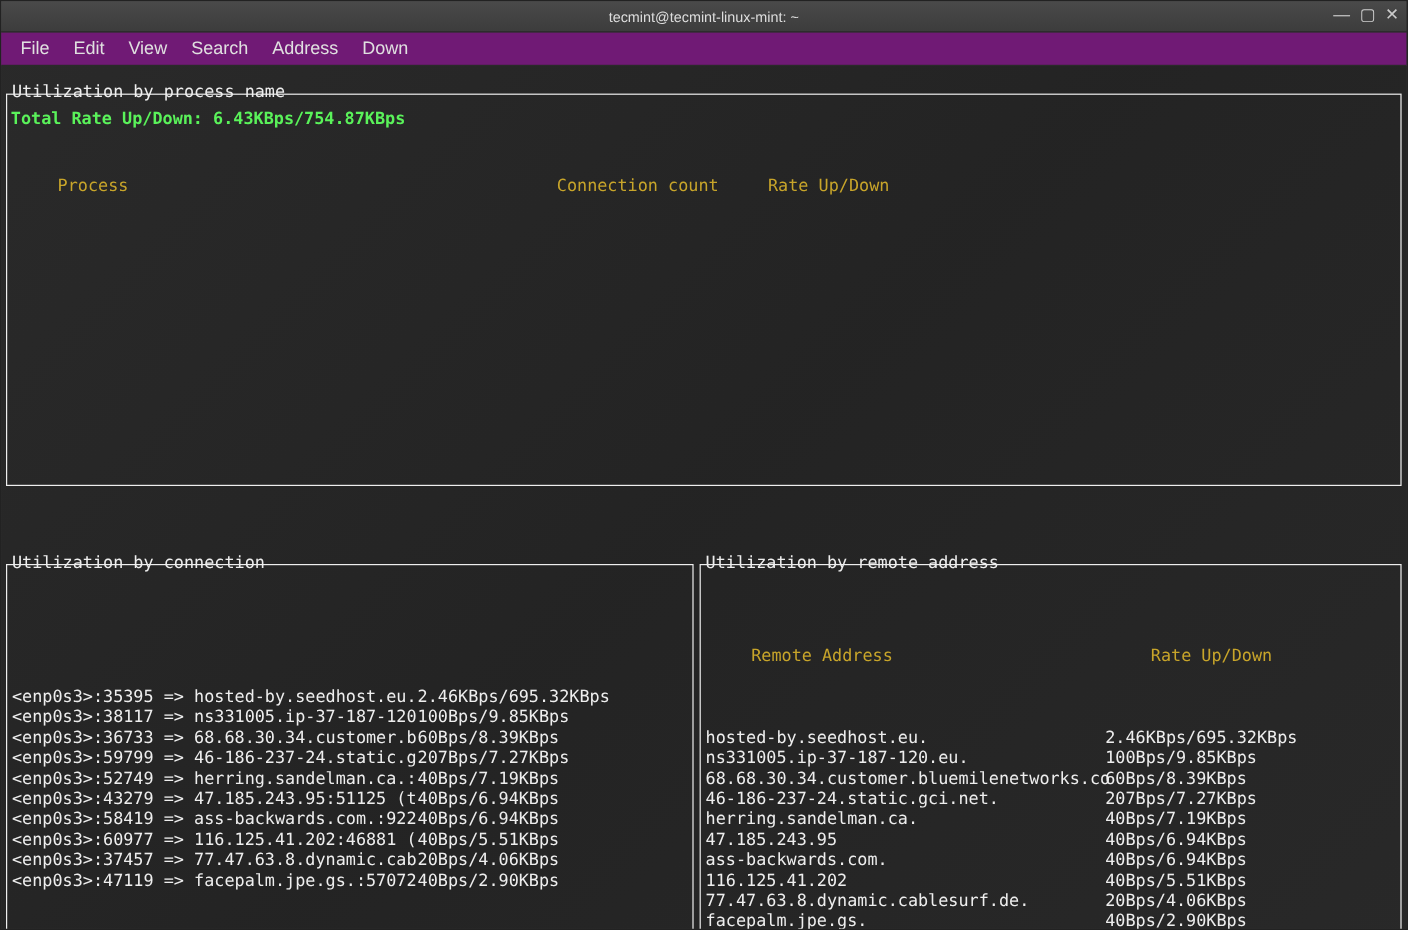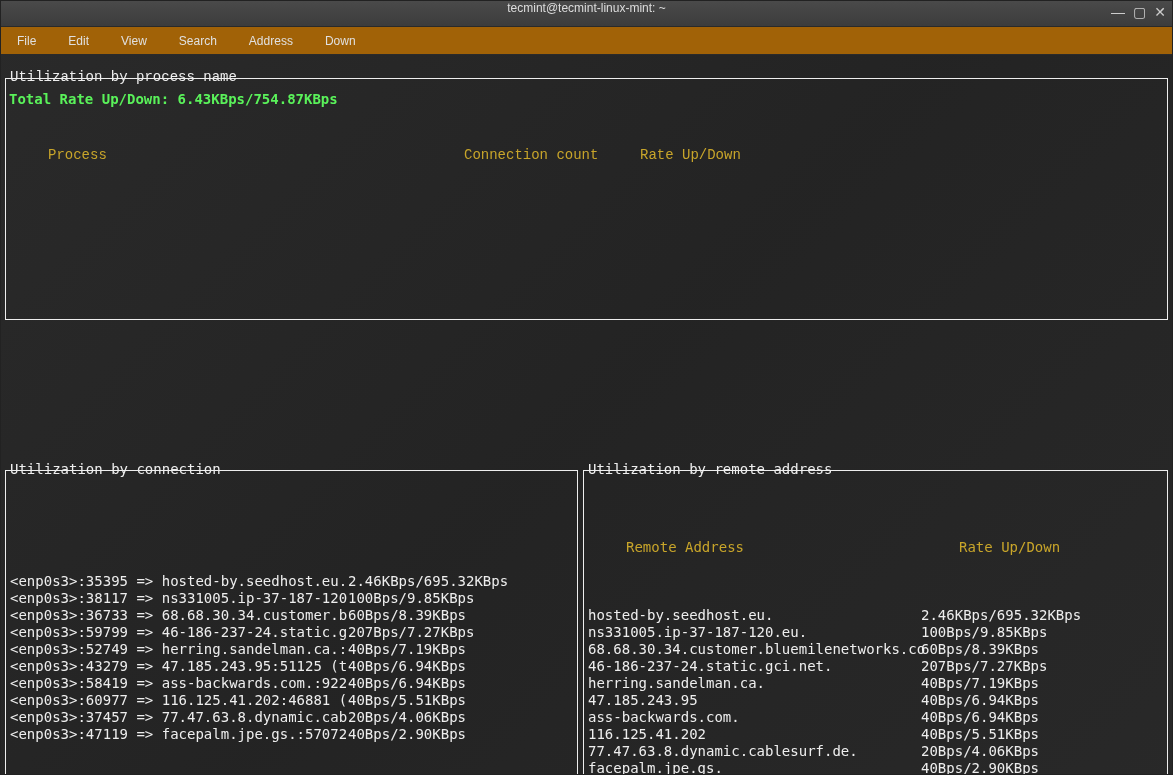--- a/index.html
+++ b/index.html
@@ -15,46 +15,46 @@
     height: 775px;
     background: #3c3c3c;
     display: flex;
     flex-direction: column;
     border: 1px solid #222;
   }
   .titlebar {
     background: linear-gradient(#4a4a4a, #3c3c3c);
     height: 26px;
     display: flex;
-    align-items: flex-start;
+    align-items: center;
     justify-content: center;
     position: relative;
     font-size: 12px;
     color: #ddd;
     border-bottom: 1px solid #2a2a2a;
   }
   .win-controls {
     position: absolute;
     right: 6px;
     top: 4px;
     display: flex;
     gap: 8px;
     color: #ccc;
     font-size: 14px;
     line-height: 14px;
   }
   .win-controls span { cursor: pointer; }
   .menubar {
-    background: #a16207;
+    background: #701a75;
     height: 28px;
     display: flex;
     align-items: center;
-    gap: 12px;
+    gap: 0;
     padding: 0 6px;
-    font-size: 12px;
+    font-size: 15px;
     color: #e0e0e0;
     border-bottom: 1px solid #2a2a2a;
   }
   .menubar .menu-item {
     padding: 4px 10px;
     cursor: pointer;
   }
   .terminal {
     flex: 1;
     background: #252525;
@@ -85,22 +85,21 @@
   .box-inner {
     padding: 0 4px;
   }
   
   .total-line {
     padding-left: 4px;
   }
   .pane-top {
     left: 4px; right: 4px;
     top: 23px;
-    height: 242px;
-    font-family: Liberation Mono, monospace;
+    height: 327px;
   }
   .pane-bl {
     left: 4px;
     top: 415px;
     width: 573px;
     height: 338px;
   }
   .pane-br {
     left: 582px;
     right: 4px;

